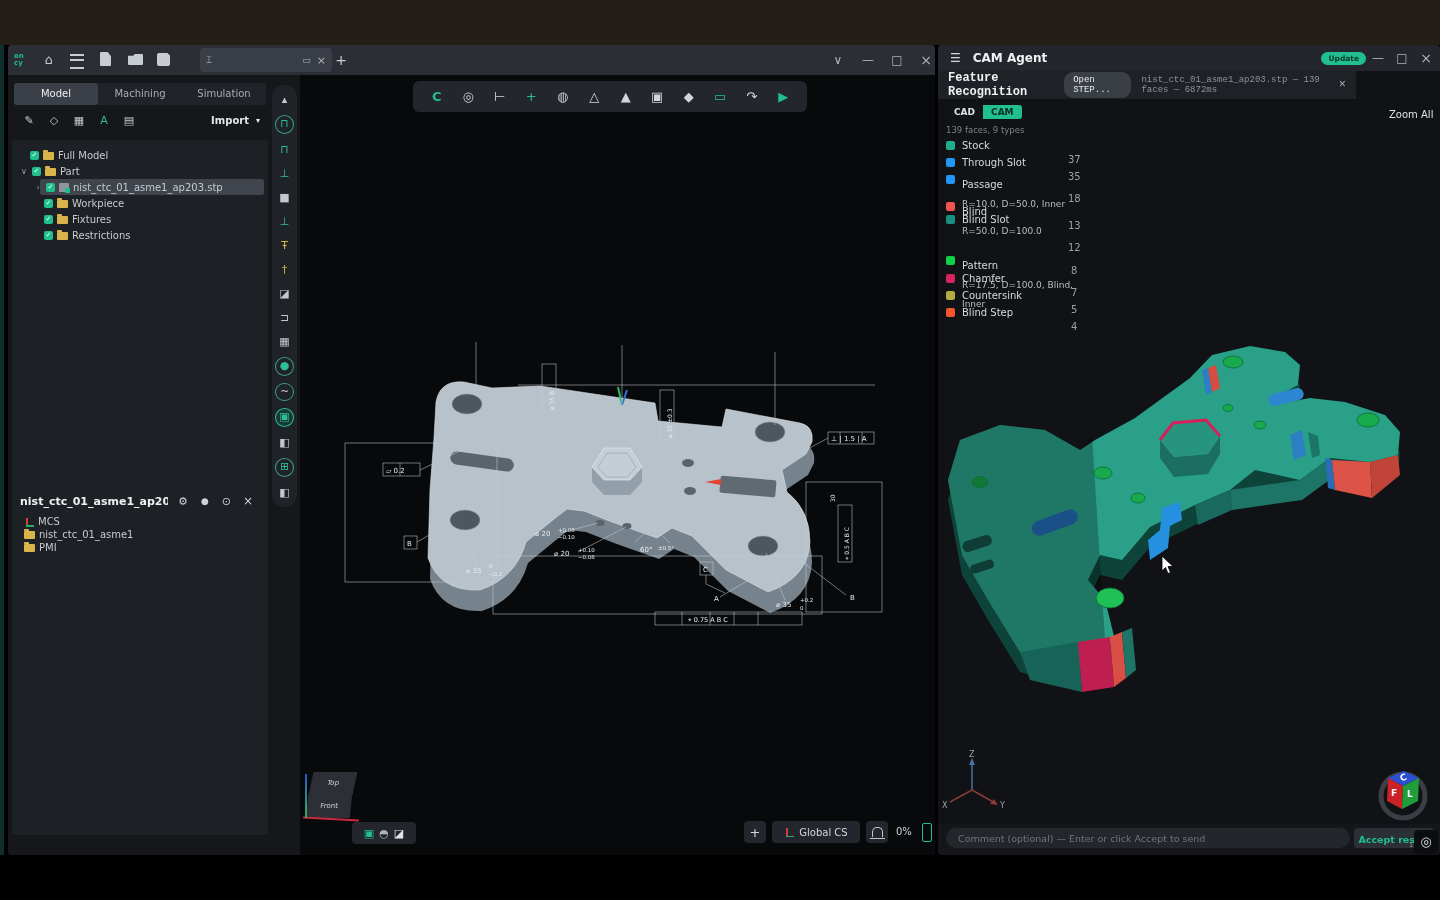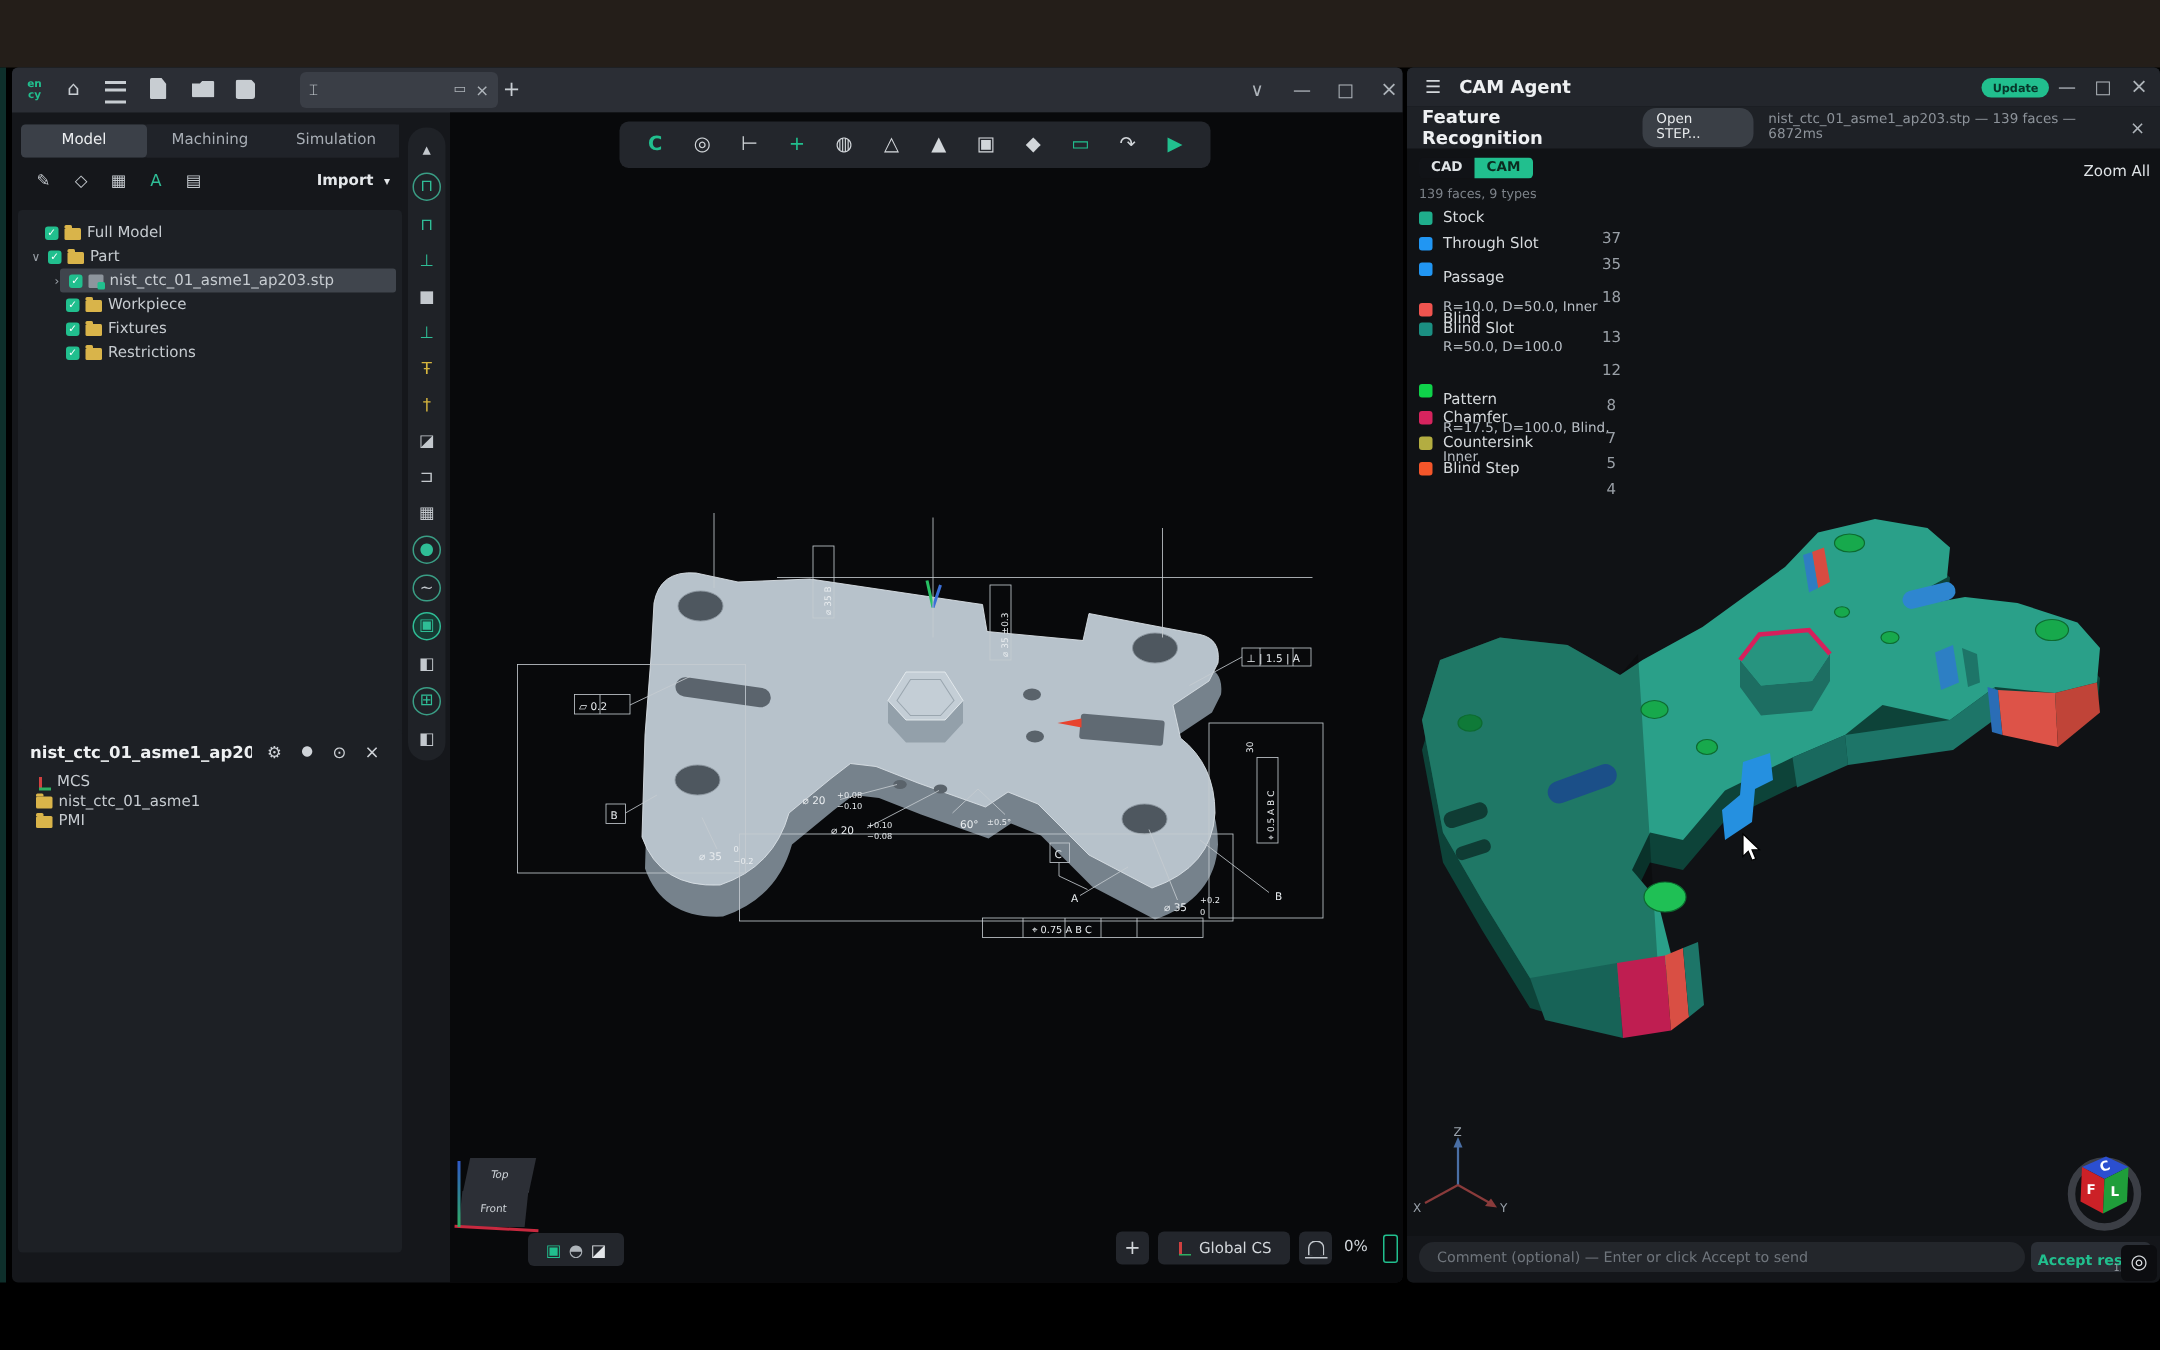--- a/index.html
+++ b/index.html
@@ -3,21 +3,21 @@
 <meta charset="utf-8">
 <style>
   html,body{margin:0;padding:0;background:#000;}
   body{width:1440px;height:900px;position:relative;overflow:hidden;
        font-family:"DejaVu Sans",sans-serif;color:#cfd3d8;-webkit-font-smoothing:antialiased;}
   .abs{position:absolute;}
   .win{background:#15171b;border-radius:4px;}
   
   .cad-titlebar{background:#2b2e35;border-radius:4px 4px 0 0;}
   .tb-icon{color:#c8cdd2;font-size:13px;line-height:22px;text-align:center;width:22px;height:22px;display:inline-block;}
-  .logo{background:transparent;color:#21bf8e;font-weight:bold;font-size:7px;line-height:7px;text-align:center;padding-top:1px;}
+  .logo{background:transparent;color:#21bf8e;font-weight:bold;font-size:7px;line-height:7px;padding-top:1px;}
   .doc-tab{background:#3a3e46;border-radius:4px;display:flex;align-items:center;padding:0 6px;gap:6px;}
   .winctl{color:#aeb4ba;font-size:12px;width:24px;text-align:center;line-height:26px;}
   
   .nav-tab{font-size:10px;line-height:21px;text-align:center;color:#a7adb4;background:#202329;}
   .nav-tab.active{background:#3b4048;color:#eceef0;border-radius:3px;}
   .panel{background:#1d2025;border-radius:3px;}
   .tree-row{font-size:10px;line-height:15px;color:#c6cbd0;display:flex;align-items:center;gap:4px;white-space:nowrap;}
   .chk{width:9px;height:9px;background:#21bf8e;border-radius:2px;color:#fff;font-size:7px;line-height:9px;text-align:center;flex:0 0 auto;}
   .folder{width:11px;height:8px;background:#d9b44a;border-radius:1px;position:relative;flex:0 0 auto;}
   .folder:before{content:"";position:absolute;top:-2px;left:0;width:5px;height:2px;background:#d9b44a;border-radius:1px 1px 0 0;}
@@ -339,21 +339,21 @@
   <div class="cam-titlebar abs" style="left:0;top:0;width:502px;height:26px;">
     <span style="margin-left:12px;font-size:12px;color:#d2d6da;">☰</span>
     <span style="margin-left:12px;font-size:12px;font-weight:bold;color:#eef0f2;">CAM Agent</span>
     <span style="flex:1"></span>
     <span class="update-btn">Update</span>
     <span class="winctl">—</span>
     <span class="winctl">□</span>
     <span class="winctl" style="font-size:14px;margin-right:2px;">×</span>
   </div>
 
-  <div class="subhdr abs" style="left:0;top:26px;width:502px;height:28px;">
+  <div class="subhdr abs" style="left:0;top:26px;width:418px;height:28px;font-family:Liberation Mono, monospace;">
     <span style="margin-left:10px;font-size:12px;font-weight:bold;color:#eef0f2;">Feature Recognition</span>
     <span class="openstep" style="margin-left:12px;">Open STEP...</span>
     <span style="margin-left:10px;font-size:9px;color:#8d939a;">nist_ctc_01_asme1_ap203.stp — 139 faces — 6872ms</span>
     <span style="flex:1"></span>
     <span style="font-size:12px;color:#aeb4ba;margin-right:10px;">×</span>
   </div>
 
   <div class="abs" style="left:8px;top:60px;display:flex;border-radius:3px;overflow:hidden;">
     <span class="seg" style="background:#111317;color:#dfe3e6;">CAD</span>
     <span class="seg" style="background:#21bf8e;color:#0b2b1f;">CAM</span>

